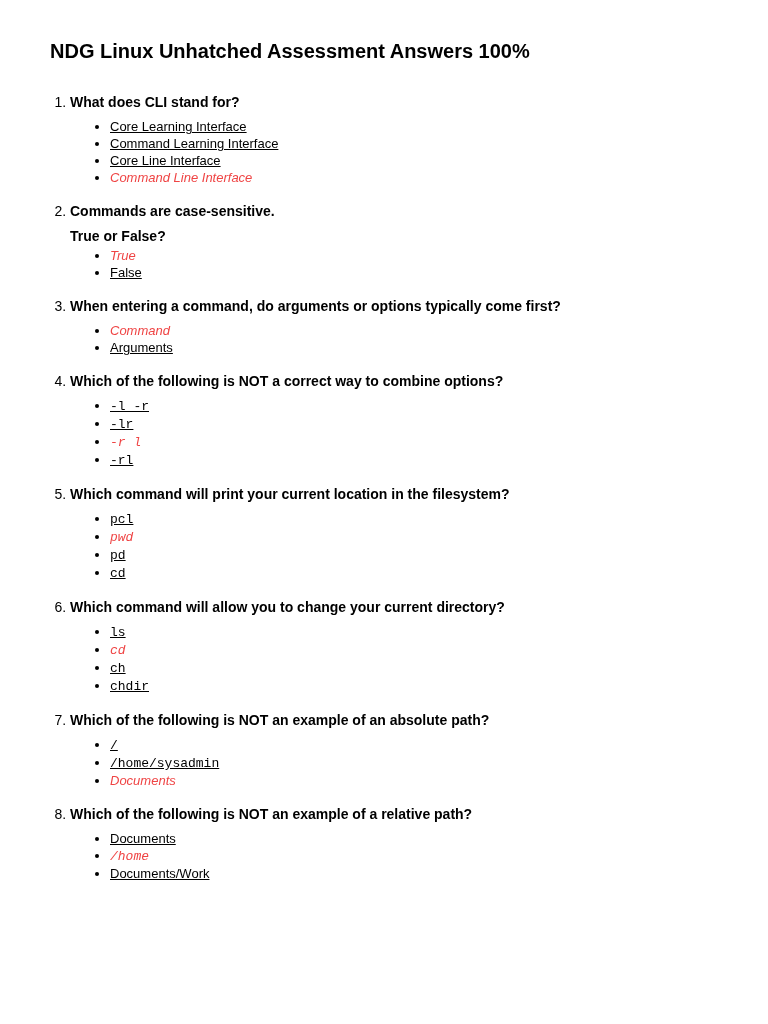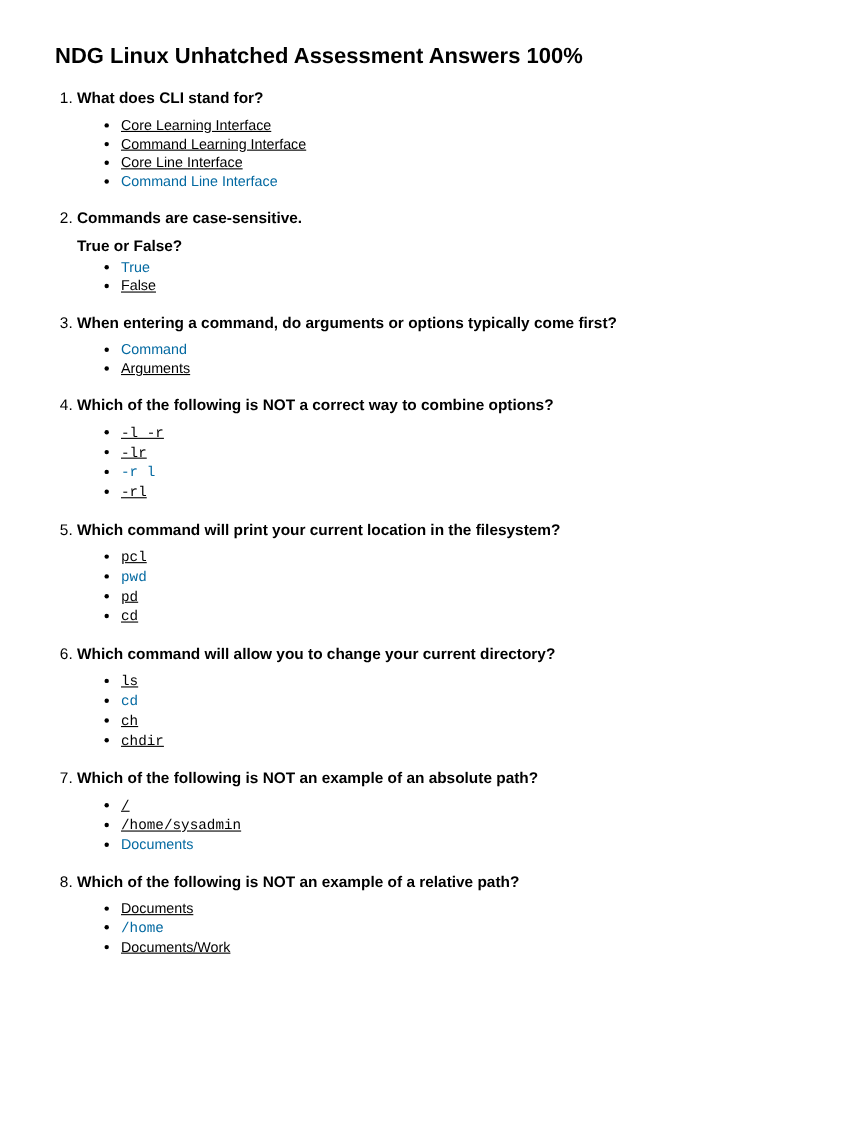--- a/index.html
+++ b/index.html
@@ -12,21 +12,21 @@
       font-family: Arial, sans-serif;
       font-size: 14px;
       color: #000000;
       padding: 40px 50px;
       width: 768px;
       min-height: 1024px;
     }
     h1.page-title {
       font-size: 20px;
       font-weight: bold;
-      margin-bottom: 16px;
+      margin-bottom: 29px;
       color: #000;
     }
     ol.questions {
       padding-left: 20px;
     }
     ol.questions > li {
       margin-bottom: 16px;
     }
     .question-text {
       font-weight: bold;
@@ -45,21 +45,22 @@
       list-style-type: disc;
       padding-left: 40px;
       margin-top: 4px;
     }
     ul.options li {
       margin-bottom: 2px;
       font-size: 13px;
       font-family: Arial, sans-serif;
     }
     .answer {
-      color: #0369a1;
+      color: #ef4444;
+      font-style: italic;
     }
     .normal {
       color: #000000;
       text-decoration: underline;
     }
     .monospace {
       font-family: 'Courier New', Courier, monospace;
       font-size: 13px;
     }
   </style>

